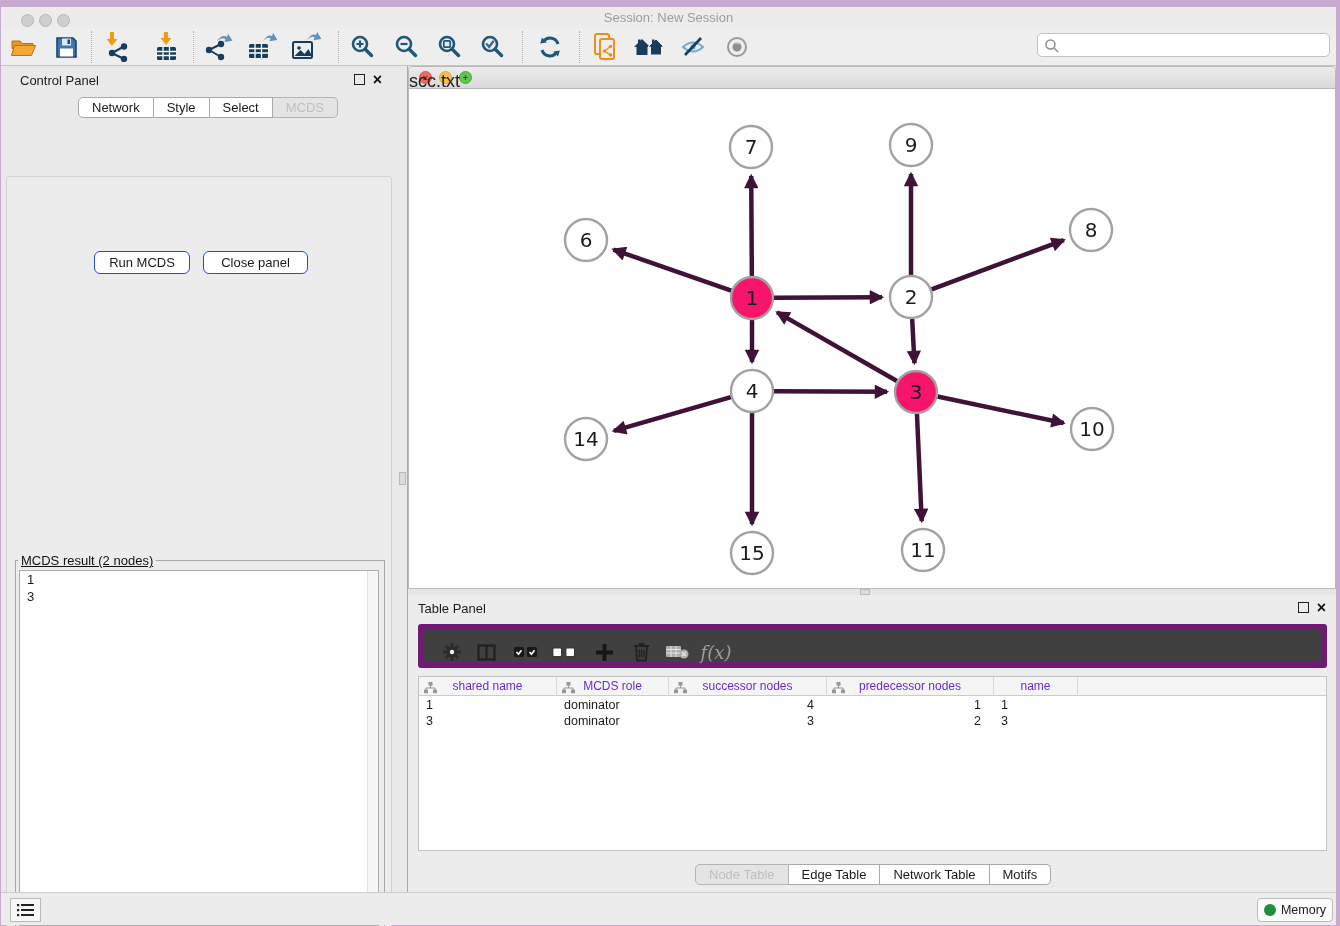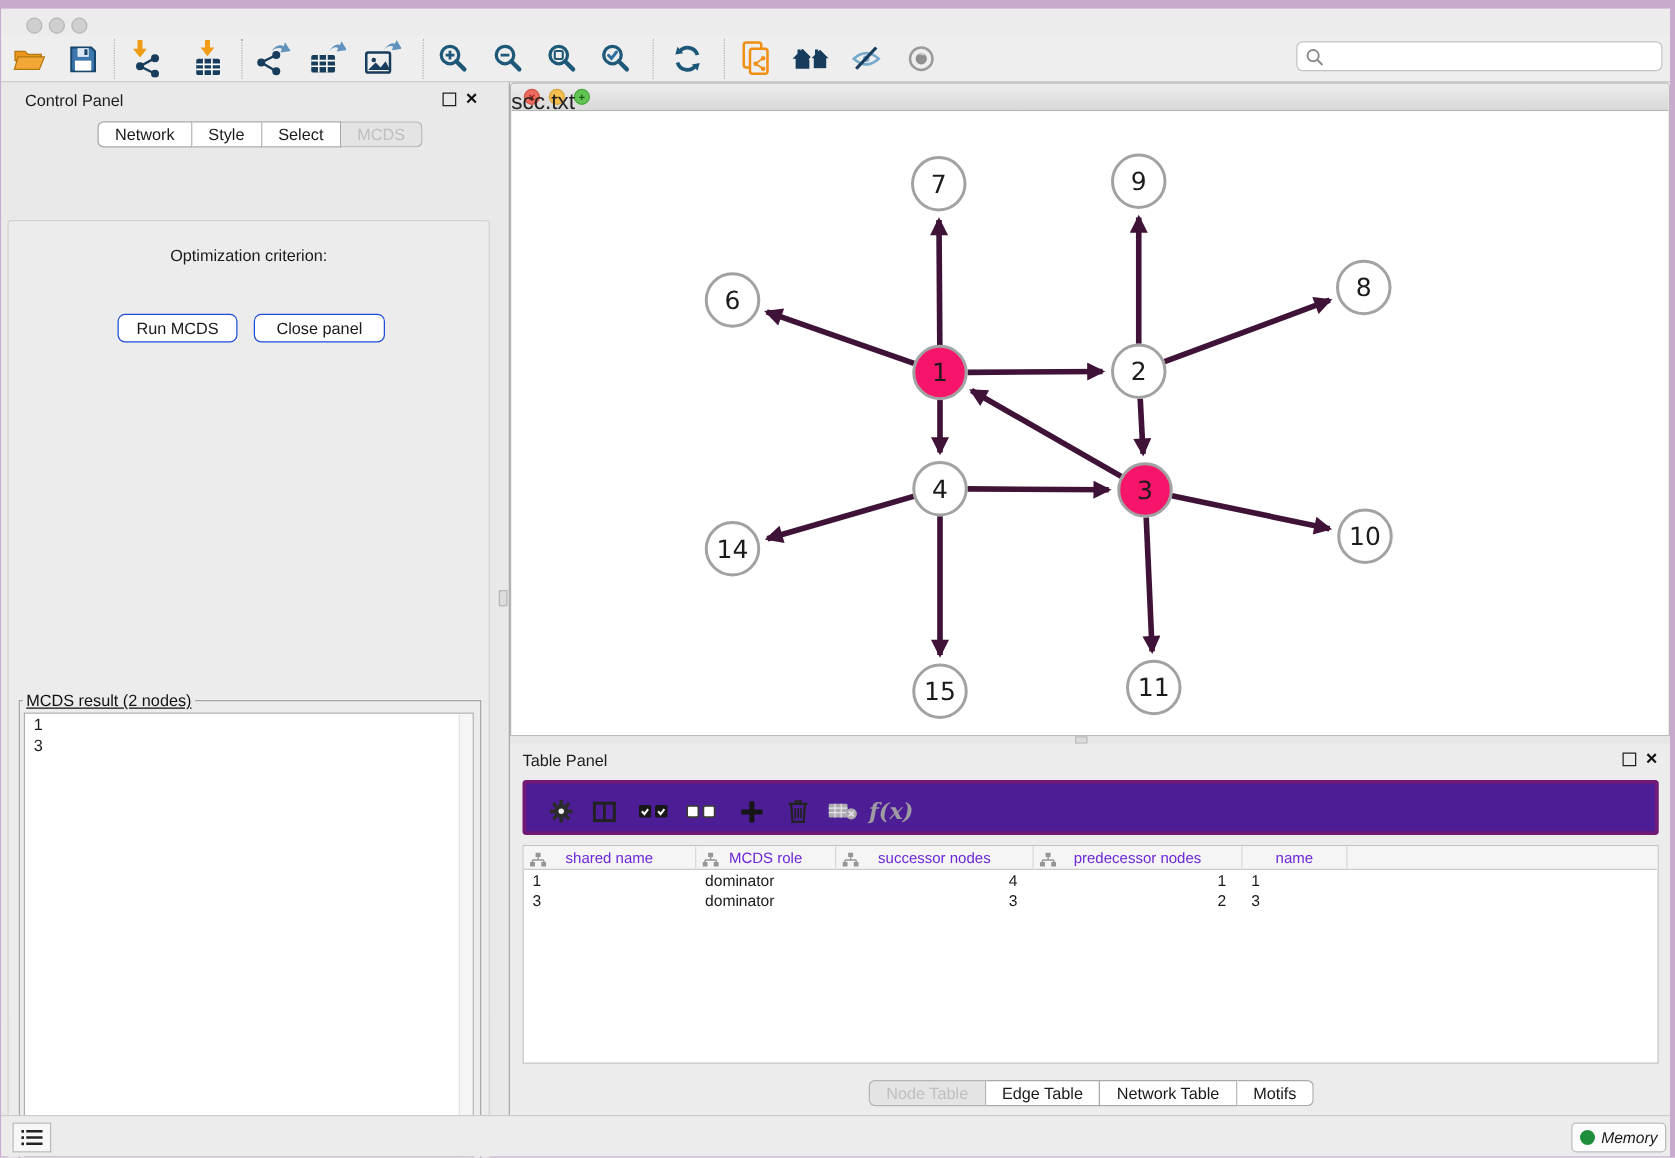--- a/index.html
+++ b/index.html
@@ -53,49 +53,50 @@
   .netframe { position:absolute; left:407px; top:59px; width:928px; height:523px; background:#fff; border:1px solid #b9b9b9; border-radius:4px 4px 0 0; }
   .net-titlebar { position:absolute; left:0; top:0; width:100%; height:22px; background:linear-gradient(#ececec,#d9d9d9); border-bottom:1px solid #b6b6b6; border-radius:4px 4px 0 0; }
   .nt { position:absolute; top:4px; width:13px; height:13px; border-radius:50%; font:bold 9px/12px "Liberation Sans",sans-serif; text-align:center; cursor:pointer; }
   .net-title { position:absolute; top:4px; left:0; width:100%; text-align:left; font-size:18px; color:#222; }
   .netcanvas { position:absolute; left:0; top:22px; width:926px; height:500px; }
   .hgap { position:absolute; left:407px; top:582px; width:928px; height:6px; background:#e6e6e6; }
   .grip-h { position:absolute; left:452px; top:0px; width:10px; height:6px; background:#dcdcdc; border:1px solid #bbbbbb; }
 
   
   .tpanel { position:absolute; left:407px; top:588px; width:928px; height:297px; background:#ececec; }
-  .tp-toolbar { position:absolute; left:10px; top:29px; width:909px; height:44px; background:#4c1d95; border:3px solid #701a75; border-radius:3px;font-weight:bold; }
+  .tp-toolbar { position:absolute; left:10px; top:29px; width:909px; height:44px; background:#404040; border:6px solid #701a75; border-radius:3px; }
   .tpi { position:absolute; top:7px; width:32px; height:30px; display:flex; align-items:center; justify-content:center; cursor:pointer; }
   .fx { font-family:"DejaVu Serif", serif; font-style:italic; font-size:18px; color:#a3a3a3; }
   .dtable { position:absolute; left:10px; top:81px; width:909px; height:175px; background:#fff; border:1px solid #c2c2c2; }
   .thead { position:absolute; left:0; top:0; width:100%; height:19px; background:#f5f5f5; border-bottom:1px solid #cccccc; }
   .th { position:absolute; top:0; height:19px; border-right:1px solid #d9d9d9; font-size:12px; color:#6d28d9; text-align:center; line-height:18px; }
   .th .hicon { position:absolute; left:5px; top:4px; }
   .trow { position:absolute; left:0; width:100%; height:16px; }
   .td { position:absolute; top:0; height:16px; font-size:12.5px; line-height:16px; white-space:nowrap; }
   .tabs-bottom { position:absolute; left:287px; top:269px; }
 
   
-  .statusbar { position:absolute; left:0; top:885px; width:100%; height:33px; background:#ececec; border-top:1px solid #cdcdcd;font-style:italic; }
+  .statusbar { position:absolute; left:0; top:885px; width:100%; height:33px; background:#ececec; border-top:1px solid #cdcdcd; }
   .listbtn { position:absolute; left:9px; top:5px; width:31px; height:24px; background:#f7f7f7; border:1px solid #b9b9b9; display:flex; align-items:center; justify-content:center; cursor:pointer; }
   .membtn { position:absolute; right:3px; top:5px; width:76px; height:24px; background:#fbfbfb; border:1px solid #bcbcbc; border-radius:4px; cursor:pointer; font-size:12.5px; text-align:center; line-height:22px; }
   .memdot { display:inline-block; width:12px; height:12px; border-radius:50%; background:#1d8f3c; vertical-align:-2px; margin-right:5px; }
 
   .hdr-row { position:absolute; left:0; width:100%; }
   .float-close { position:absolute; display:flex; gap:8px; align-items:center; }
 </style>
 </head>
 <body>
 
 <div class="app">
 
   <div class="titlebar">
     <div class="tl gray" style="left:20px"></div>
     <div class="tl gray" style="left:38px"></div>
     <div class="tl gray" style="left:56px"></div>
+    <div class="win-title">Session: New Session</div>
   </div>
 
   <div class="toolbar">
     <div class="tbi" style="left:5px">
       <svg width="27" height="22" viewBox="0 0 27 22">
           <path d="M2 5 h8 l2.5 2.5 H23 v5 H2 z" fill="#e8961f" stroke="#b4770f"></path>
           <path d="M4.5 9.5 h21 l-4 10 H1.5 z" fill="#f2a737" stroke="#b4770f"></path>
         </svg>
     </div>
     <div class="tbi" style="left:48px">
@@ -235,21 +236,20 @@
         <span class="mini-close">×</span>
       </div>
     </div>
     <div class="segs" id="cp-tabs" style="position:absolute;left:77px;top:31px">
         <div class="seg">Network</div>
         <div class="seg">Style</div>
         <div class="seg">Select</div>
         <div class="seg sel">MCDS</div>
       </div>
     <div class="cp-content">
-      <div class="opt-label">Optimization criterion:</div>
       <div class="btn" style="left:87px;width:96px">Run MCDS</div>
       <div class="btn" style="left:196px;width:105px">Close panel</div>
       <fieldset class="result">
         <legend>MCDS result (2 nodes)</legend>
         <div class="result-area">
           <div id="mcds-lines">
               <div class="line">1</div>
               <div class="line">3</div>
             </div>
           <div class="vscroll"></div>

